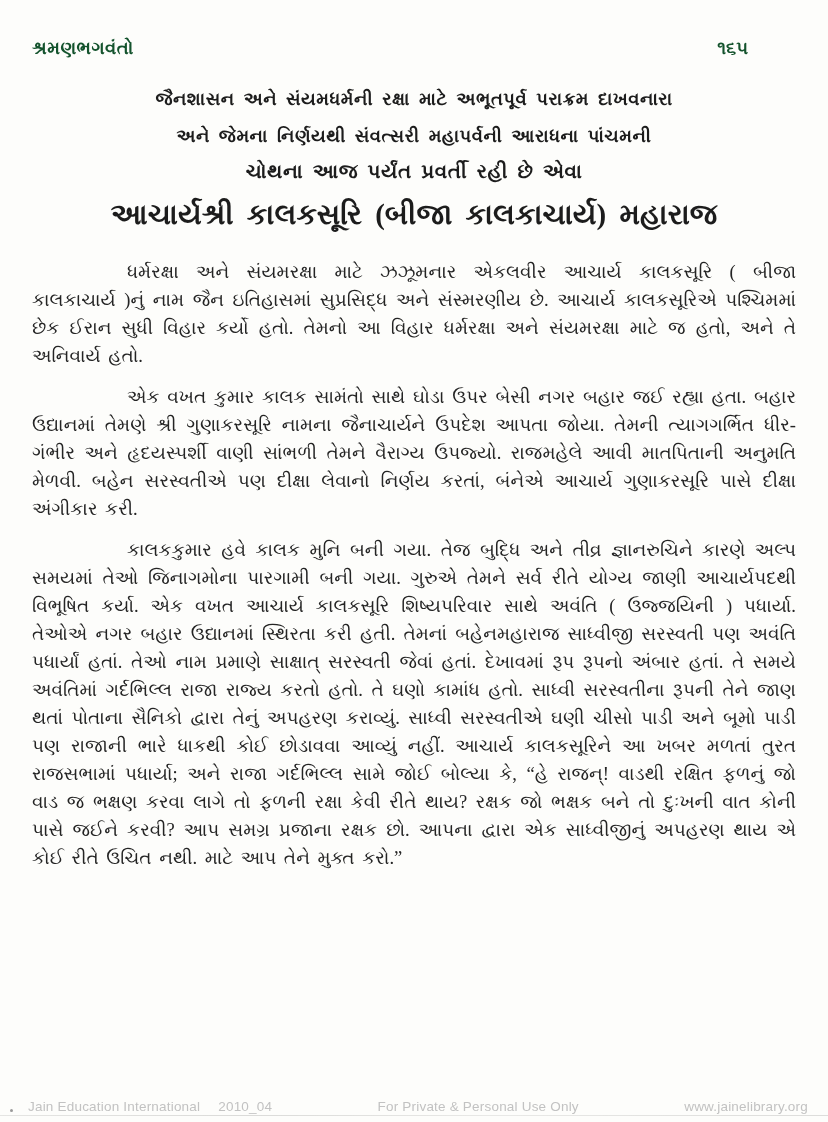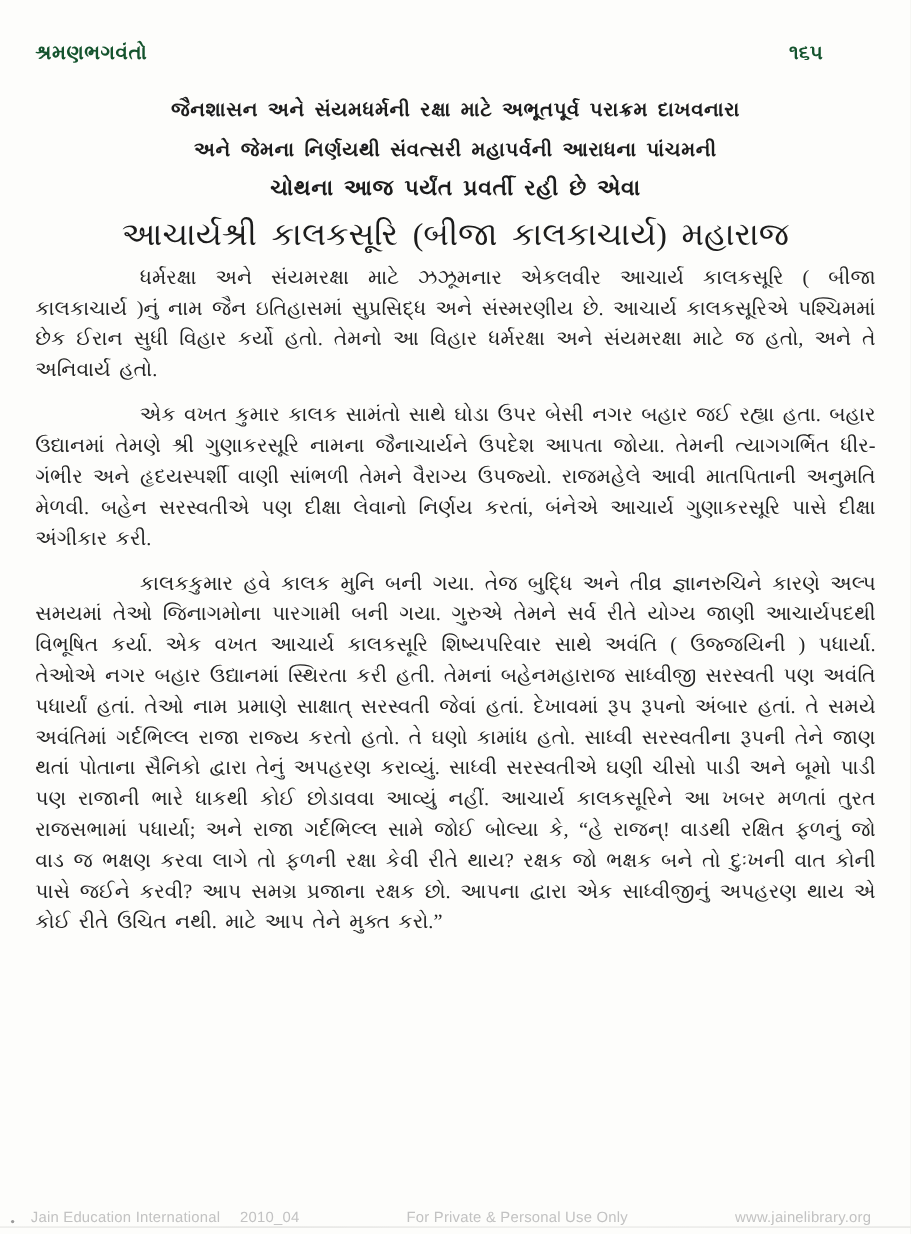--- a/index.html
+++ b/index.html
@@ -47,39 +47,39 @@
     word-spacing: 4px;
   }
   .headline.small {
     font-size: 20px;
     line-height: 33px;
   }
   .main-title {
     font-size: 29px;
     line-height: 44px;
     margin-top: 4px;
-    font-weight: normal;
+    font-weight: bold;
     word-spacing: 6px;
   }
   .body-text {
-    margin-top: 3px;
+    margin-top: 22px;
     font-size: 18.5px;
     line-height: 28px;
     text-align: justify;
     color: #242424;
     word-spacing: 3px;
   }
   .body-text p {
     margin: 0 0 13px 0;
     text-indent: 95px;
   }
   .page-footer {
     position: absolute;
     left: 0;
-    right: 16px;
+    right: 0;
     bottom: 8px;
     padding: 0 20px 0 28px;
     display: flex;
     justify-content: space-between;
     align-items: baseline;
     font-family: "Liberation Sans", "DejaVu Sans", sans-serif;
     font-size: 13.5px;
     color: #c2c2c2;
     letter-spacing: 0.2px;
   }

